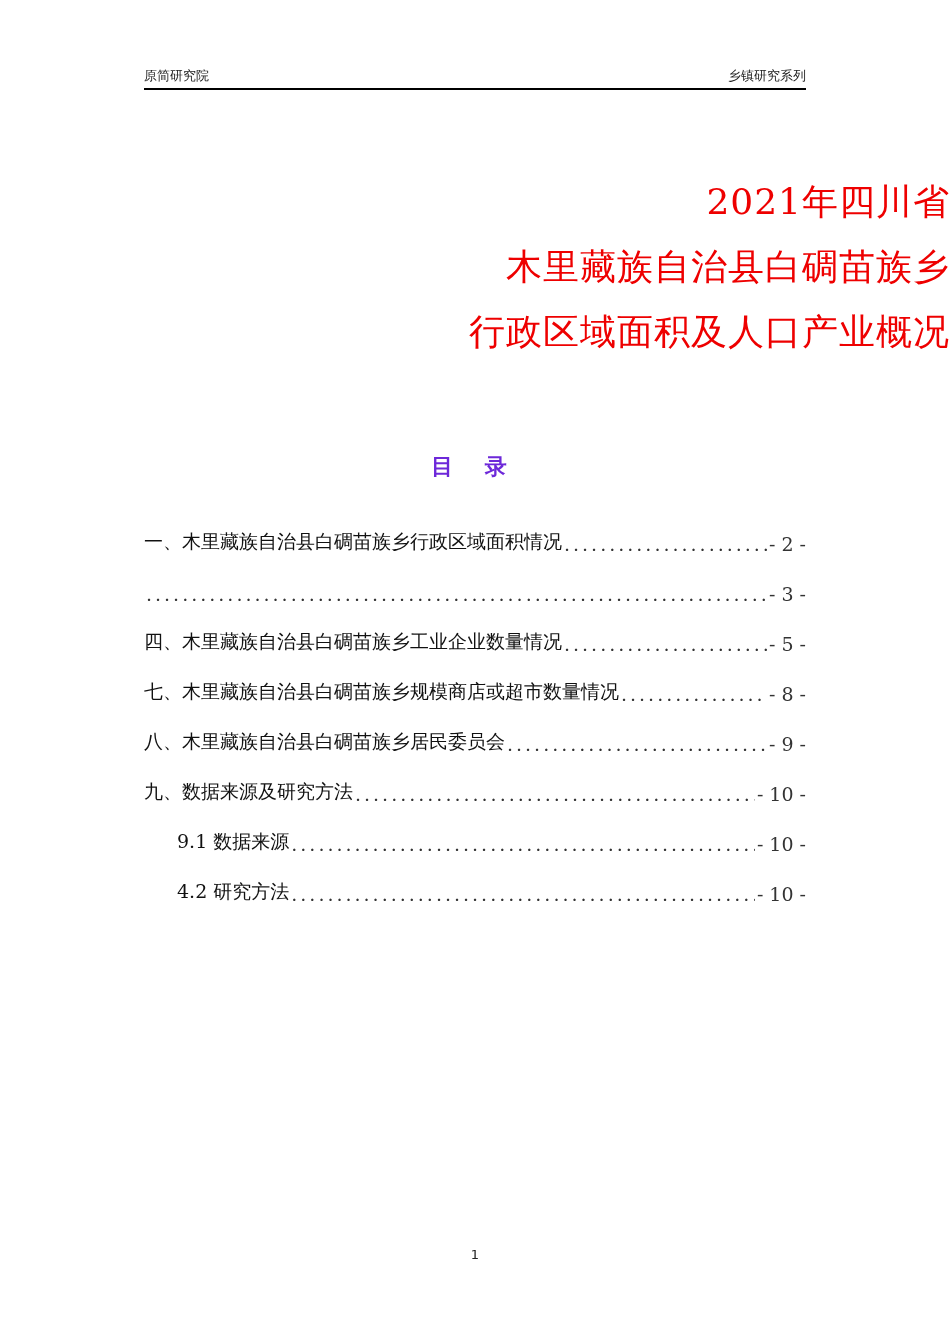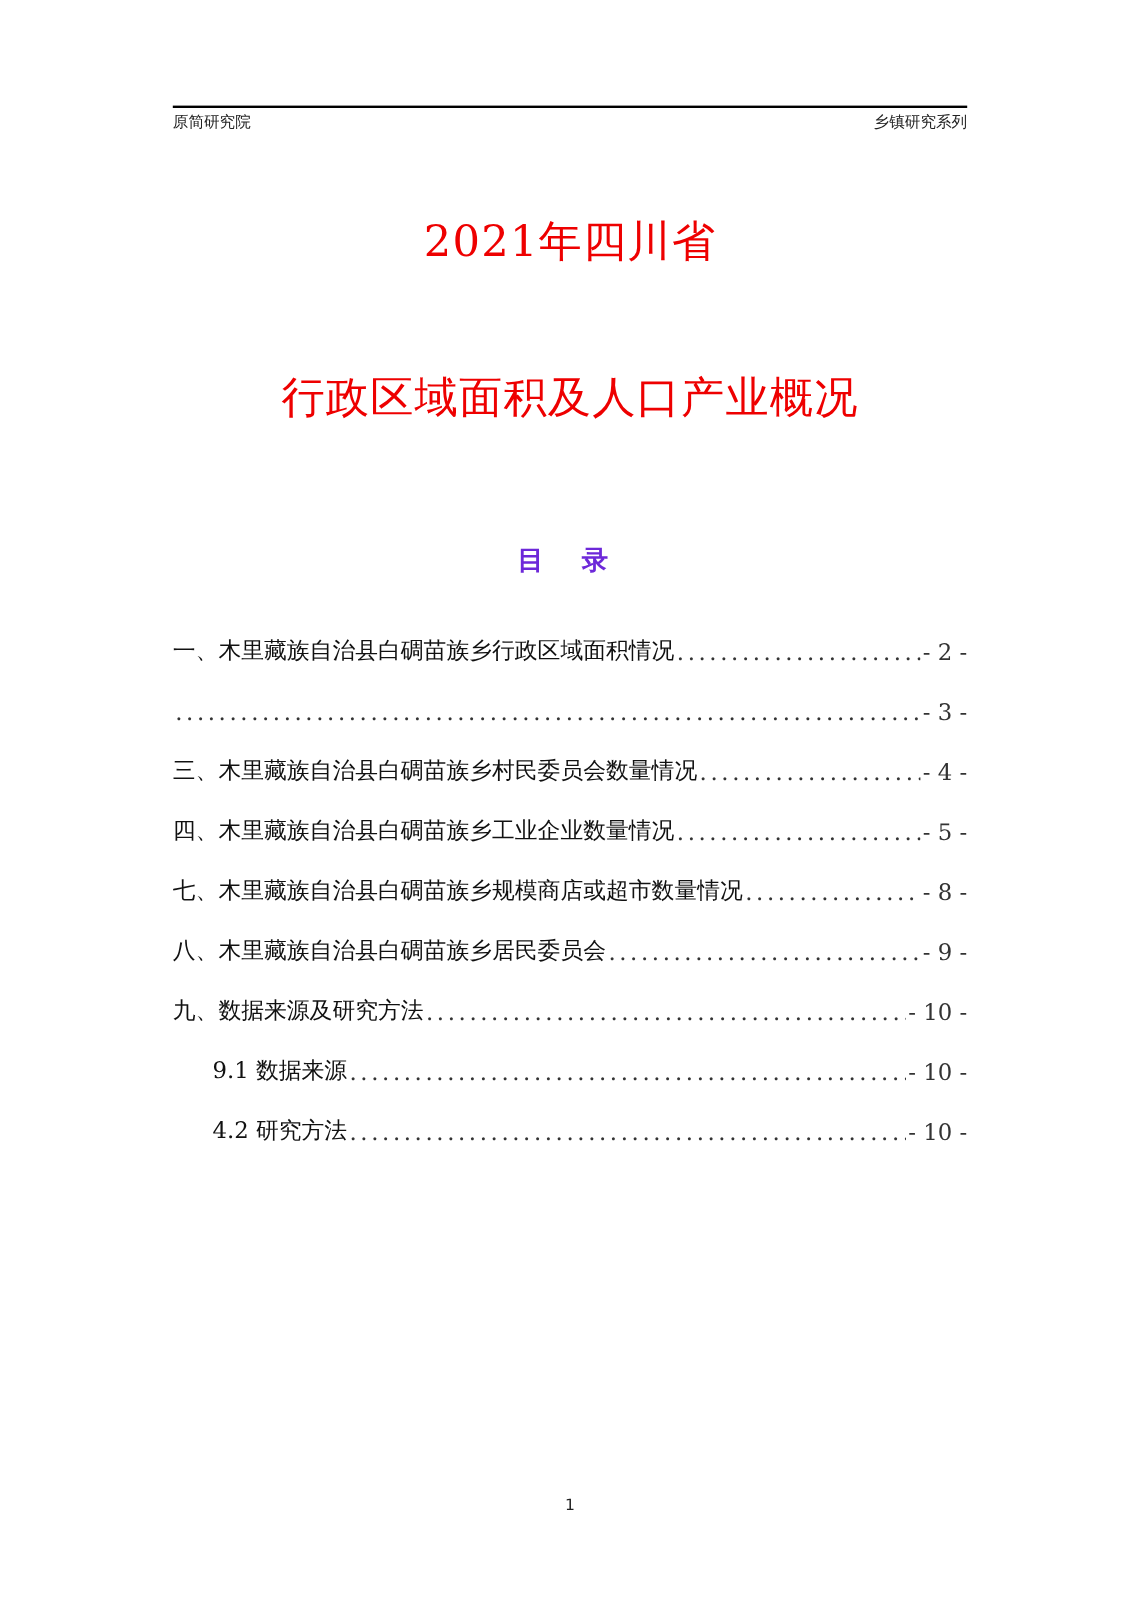--- a/index.html
+++ b/index.html
@@ -1,22 +1,22 @@
 <!DOCTYPE html>
 <html><head>
   <meta charset="utf-8">
   <style>
     html, body { margin: 0; padding: 0; background: #ffffff; }
     body { width: 950px; height: 1344px; position: relative; overflow: hidden; }
     .page { position: absolute; left: 0; top: 0; width: 950px; height: 1344px; background: #fff; }
     .header { position: absolute; left: 144px; top: 66px; width: 662px; height: 22px; border-bottom: 2px solid #000; }
-    .header span { position: absolute; top: 0; font-family: "DejaVu Sans", sans-serif; font-size: 13px; color: #222; line-height: 20px; margin-top: 27px; }
+    .header span { position: absolute; top: 0; font-family: "DejaVu Sans", sans-serif; font-size: 13px; color: #222; line-height: 20px; }
     .header .left { left: 0; }
     .header .right { right: 0; }
-    .title { position: absolute; left: 0; width: 950px; text-align: center; color: #ee0000;
+    .title { position: absolute; left: 0; width: 950px; text-align: right; color: #ee0000;
              font-family: "DejaVu Serif", serif; font-size: 36px; line-height: 44px; letter-spacing: 1px; }
     .t1 { top: 180px; }
     .t2 { top: 245px; }
     .t3 { top: 310px; }
     .toc-heading { position: absolute; top: 452px; left: 0; width: 950px; text-align: center;
                    font-family: "DejaVu Sans", sans-serif; font-weight: bold; font-size: 22px; color: #6d28d9; letter-spacing: 12px; }
     .toc { position: absolute; left: 144px; top: 505px; width: 662px; }
     .toc-row { position: relative; height: 50px; display: flex; align-items: flex-end;
                font-family: "DejaVu Serif", serif; font-size: 19px; color: #111; }
     .toc-row.sub { padding-left: 33px; }
@@ -30,38 +30,34 @@
 </head>
 <body>
 
 <div class="page">
   <div class="header">
     <span class="left">原简研究院</span>
     <span class="right">乡镇研究系列</span>
   </div>
 
   <div class="title t1">2021年四川省</div>
+  <div class="title t2">木里藏族自治县白碉苗族乡</div>
   <div class="title t3">行政区域面积及人口产业概况</div>
 
   <div class="toc-heading">目 录</div>
 
   <div class="toc">
     <div class="toc-row">
       <span class="label">一、木里藏族自治县白碉苗族乡行政区域面积情况</span>
       <span class="dots"></span>
       <span class="page-num">- 2 -</span>
     </div>
     <div class="toc-row">
       <span class="dots"></span>
       <span class="page-num">- 3 -</span>
-    </div>
-    <div class="toc-row">
-      <span class="label">三、木里藏族自治县白碉苗族乡村民委员会数量情况</span>
-      <span class="dots"></span>
-      <span class="page-num">- 4 -</span>
     </div>
     <div class="toc-row">
       <span class="label">四、木里藏族自治县白碉苗族乡工业企业数量情况</span>
       <span class="dots"></span>
       <span class="page-num">- 5 -</span>
     </div>
     <div class="toc-row">
       <span class="label">七、木里藏族自治县白碉苗族乡规模商店或超市数量情况</span>
       <span class="dots"></span>
       <span class="page-num">- 8 -</span>

